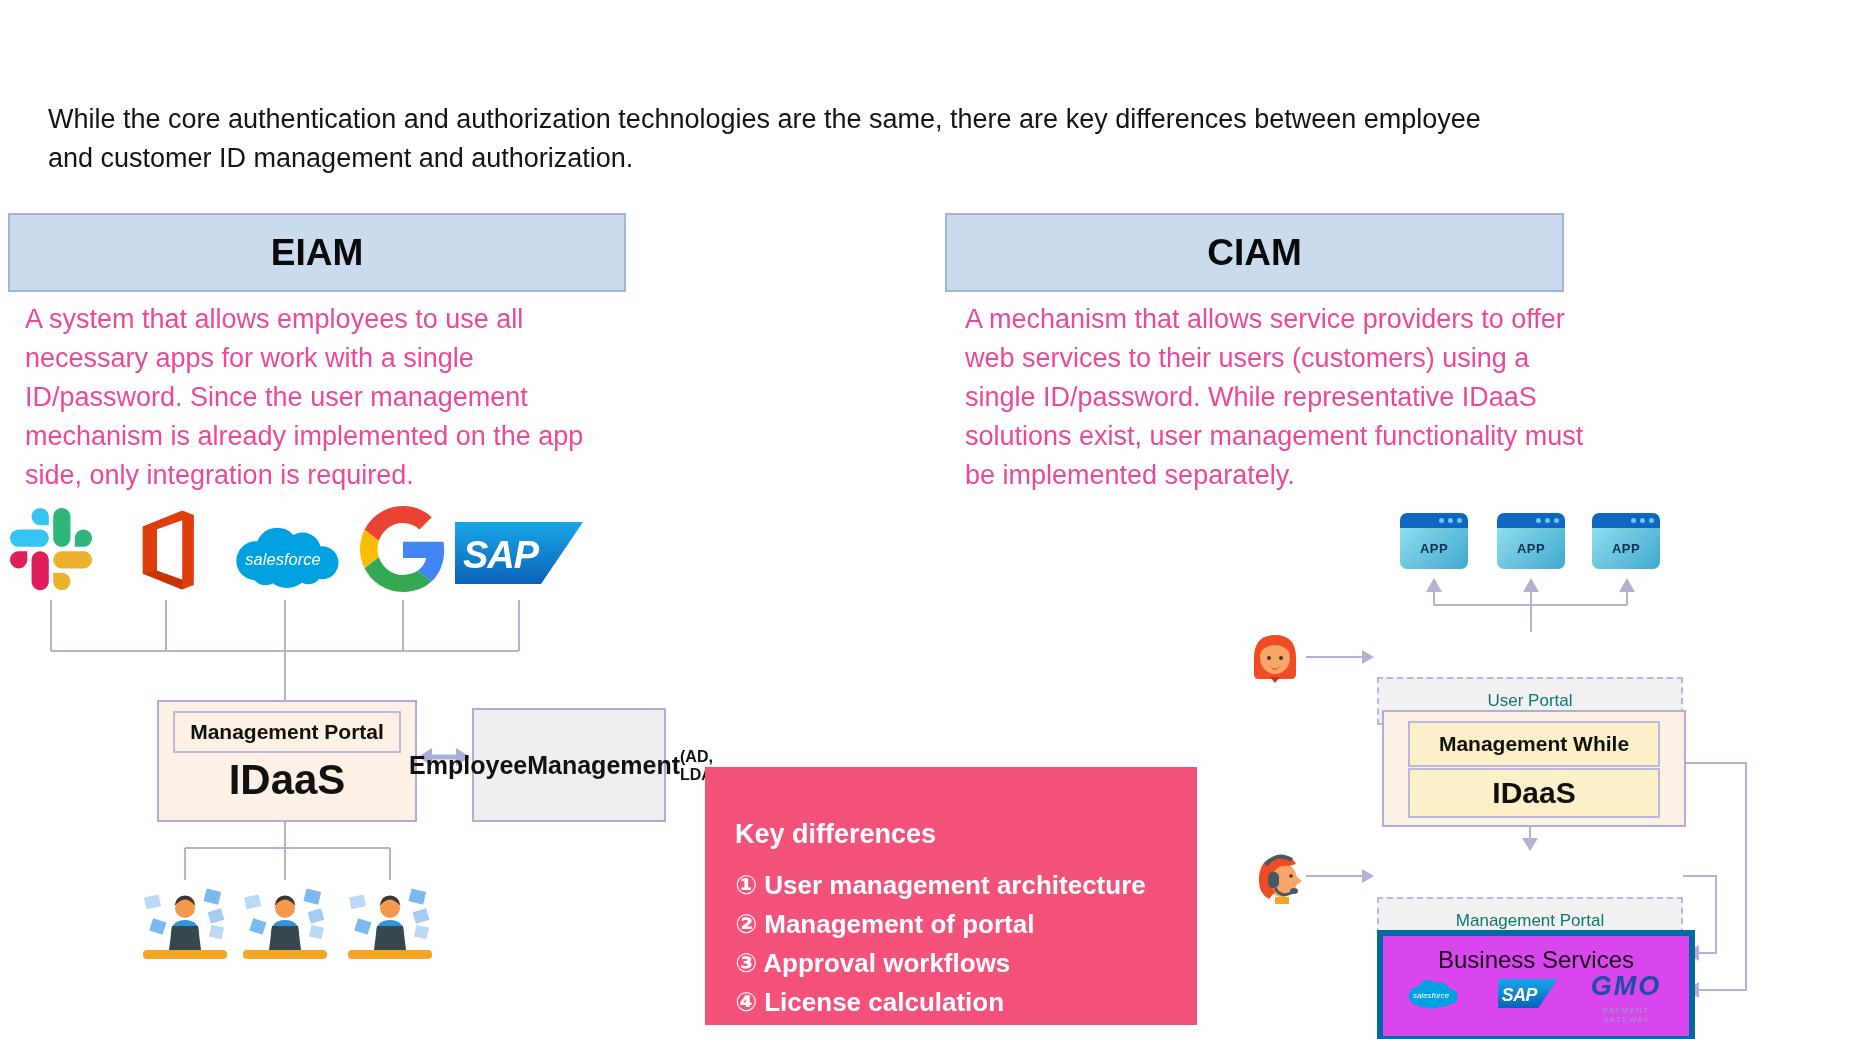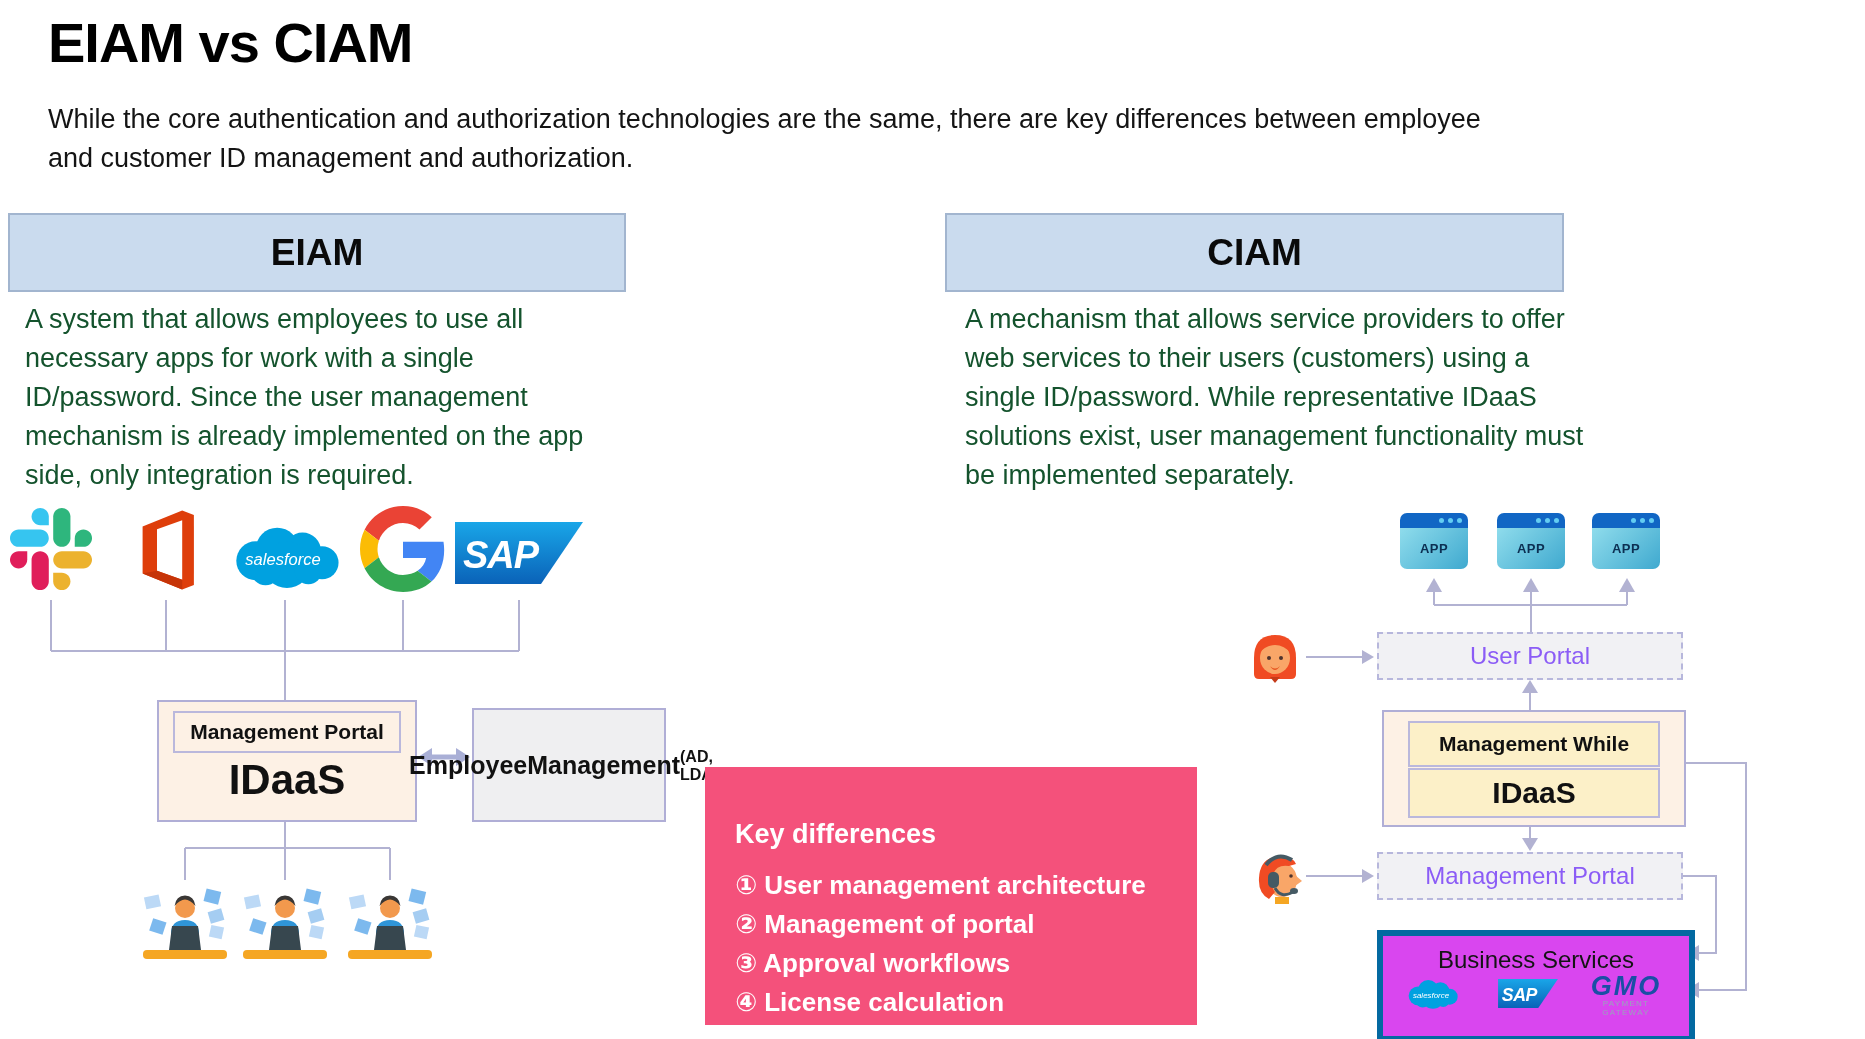--- a/index.html
+++ b/index.html
@@ -2,43 +2,43 @@
 <html><head>
 <meta charset="utf-8">
 <style>
   html,body{margin:0;padding:0;background:#ffffff;}
   body{font-family:"Liberation Sans","DejaVu Sans",sans-serif;color:#111;}
   #canvas{position:relative;width:1865px;height:1039px;background:#fff;overflow:hidden;}
   .abs{position:absolute;}
   .title{left:48px;top:10px;font-size:56px;font-weight:800;letter-spacing:-1px;color:#000;}
   .subtitle{left:48px;top:100px;width:1460px;font-size:27px;line-height:39px;color:#141414;}
   .hdr-box{background:#cadbee;border:2px solid #a2b5cf;display:flex;align-items:center;justify-content:center;font-size:37px;font-weight:800;color:#0a0a0a;}
-  .para{font-size:27px;line-height:39px;color:#14532d;}
+  .para{font-size:27px;line-height:39px;color:#ec4899;}
   .peach{background:#fdf1e5;border:2px solid #b0aed6;}
   .portal-label{background:#fdf1e5;border:2px solid #bab8dc;display:flex;align-items:center;justify-content:center;font-size:21px;font-weight:700;}
   .idaas-big{font-size:42px;font-weight:800;text-align:center;}
   .dir-box{background:#efeff1;border:2px solid #b0aed6;display:flex;flex-direction:row;align-items:center;justify-content:center;}
   .dir-line{font-size:25px;font-weight:700;line-height:29px;}
   .dir-sub{font-size:16px;font-weight:700;margin-top:2px;}
   .pink{background:#f4517b;color:#fff;padding:20px 30px;box-sizing:border-box;}
   .pink-title{font-size:27px;font-weight:700;margin-bottom:16px;margin-top:32px;}
   .pink-item{font-size:26px;font-weight:700;line-height:39px;}
-  .dashed-box{background:#f1f1f4;border:2px dashed #b7b7dc;display:flex;align-items:center;justify-content:center;font-size:24px;color:#8b5cf6;box-sizing:border-box;}
+  .dashed-box{background:#f1f1f4;border:2px dashed #b7b7dc;display:flex;align-items:center;justify-content:center;font-size:17px;color:#0f766e;box-sizing:border-box;margin-top:45px;}
   .yellow{background:#fcf0c8;border:2px solid #bab8dc;display:flex;align-items:center;justify-content:center;}
   .mu-label{font-size:21px;font-weight:700;}
   .idaas2{font-size:30px;font-weight:800;}
   .biz{background:#d946ef;border:6px solid #0369a1;}
   .biz-title{font-size:24px;color:#141414;text-align:center;margin-top:10px;}
   .appwin{width:68px;height:56px;border-radius:7px;overflow:hidden;text-align:center;}
   .appbar{height:15px;background:#1166c4;position:relative;}
   .appdot{position:absolute;top:5px;width:5px;height:5px;border-radius:50%;background:#63cdf2;}
   .appbody{height:41px;background:linear-gradient(135deg,#8fdcec,#3fa9cf);display:flex;align-items:center;justify-content:center;}
   .applabel{font-size:13px;font-weight:600;color:#0c2f52;letter-spacing:.5px;}
   .gmo-text{font-size:27px;font-weight:900;color:#1a4fa5;letter-spacing:2px;line-height:24px;font-style:italic;}
-  .gmo-sub{font-size:8px;color:#98a5bb;letter-spacing:1.3px;margin-top:1px;}
+  .gmo-sub{font-size:8px;color:#98a5bb;letter-spacing:1.3px;margin-top:8px;}
   svg text{font-family:"Liberation Sans","DejaVu Sans",sans-serif;}
 </style>
 </head>
 <body>
 
 <div id="canvas">
 
   <svg class="abs" style="left:0;top:0;" width="1865" height="1039" viewBox="0 0 1865 1039" aria-hidden="true">
     <g stroke="#b2b2d2" stroke-width="2" fill="none">
       <path d="M51,600V651 M166,600V651 M403,600V651 M519,600V651 M51,651H519 M285,600V700 M285,818V848 M185,848H390 M185,848V880 M285,848V880 M390,848V880"></path>
@@ -57,21 +57,20 @@
       <polygon points="1627,578 1619,592 1635,592"></polygon>
       <polygon points="1374,657 1362,650 1362,664"></polygon>
       <polygon points="1530,680 1522,693 1538,693"></polygon>
       <polygon points="1530,851 1522,838 1538,838"></polygon>
       <polygon points="1374,876 1362,869 1362,883"></polygon>
       <polygon points="1686,953 1699,945 1699,961"></polygon>
       <polygon points="1686,990 1699,982 1699,998"></polygon>
     </g>
   </svg>
 
-  <div class="abs title">EIAM vs CIAM</div>
   <div class="abs subtitle">While the core authentication and authorization technologies are the same, there are key differences between employee and customer ID management and authorization.</div>
 
   <div class="abs hdr-box" style="left:8px;top:213px;width:614px;height:75px">EIAM</div>
   <div class="abs hdr-box" style="left:945px;top:213px;width:615px;height:75px">CIAM</div>
 
   <div class="abs para" style="left:25px;top:300px;width:575px">A system that allows employees to use all necessary apps for work with a single ID/password. Since the user management mechanism is already implemented on the app side, only integration is required.</div>
   <div class="abs para" style="left:965px;top:300px;width:630px">A mechanism that allows service providers to offer web services to their users (customers) using a single ID/password. While representative IDaaS solutions exist, user management functionality must be implemented separately.</div>
 
   <svg class="abs" style="left:10px;top:507px" width="82" height="84" viewBox="0 0 122.8 122.8">
     <path fill="#E01E5A" d="M25.8,77.6c0,7.1-5.8,12.9-12.9,12.9S0,84.7,0,77.6s5.8-12.9,12.9-12.9h12.9V77.6z"></path>

